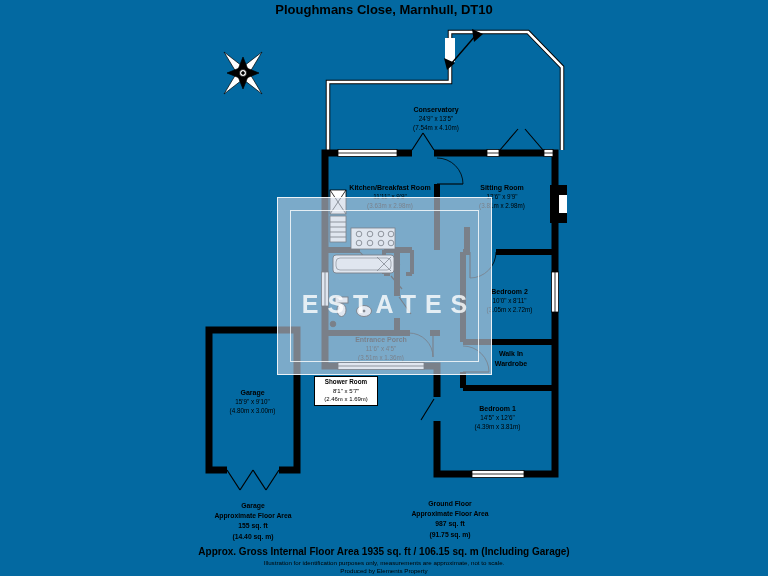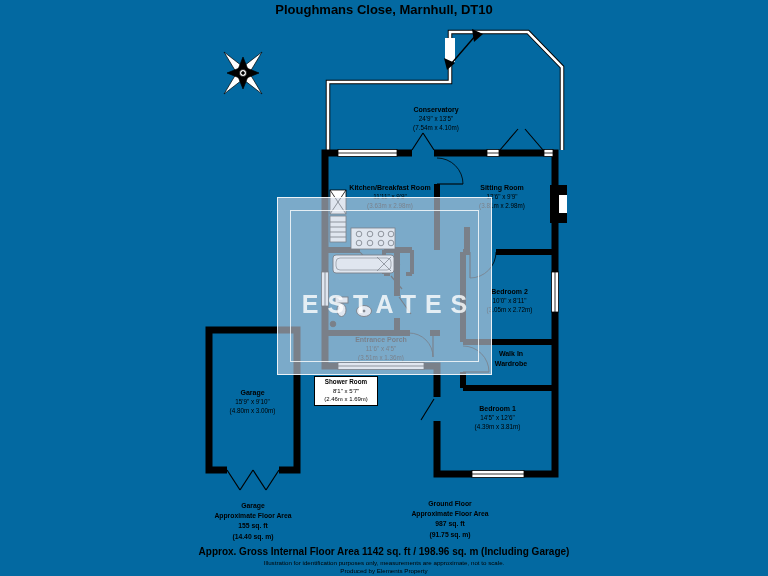--- a/index.html
+++ b/index.html
@@ -236,17 +236,17 @@
     <div>(14.40 sq. m)</div>
   </div>
 
   <div class="abs areablock" style="left:380px;top:499px;width:140px;">
     <div>Ground Floor</div>
     <div>Approximate Floor Area</div>
     <div>987 sq. ft</div>
     <div>(91.75 sq. m)</div>
   </div>
 
-  <div class="abs" id="footer-total">Approx. Gross Internal Floor Area 1142 sq. ft / 198.96 sq. m (Including Garage)</div>
+  <div class="abs" id="footer-total">Approx. Gross Internal Floor Area 1935 sq. ft / 106.15 sq. m (Including Garage)</div>
   <div class="abs" id="footer-disclaimer">Illustration for identification purposes only, measurements are approximate, not to scale.</div>
   <div class="abs" id="footer-producer">Produced by Elements Property</div>
 
 </div>
 
 </body></html>

